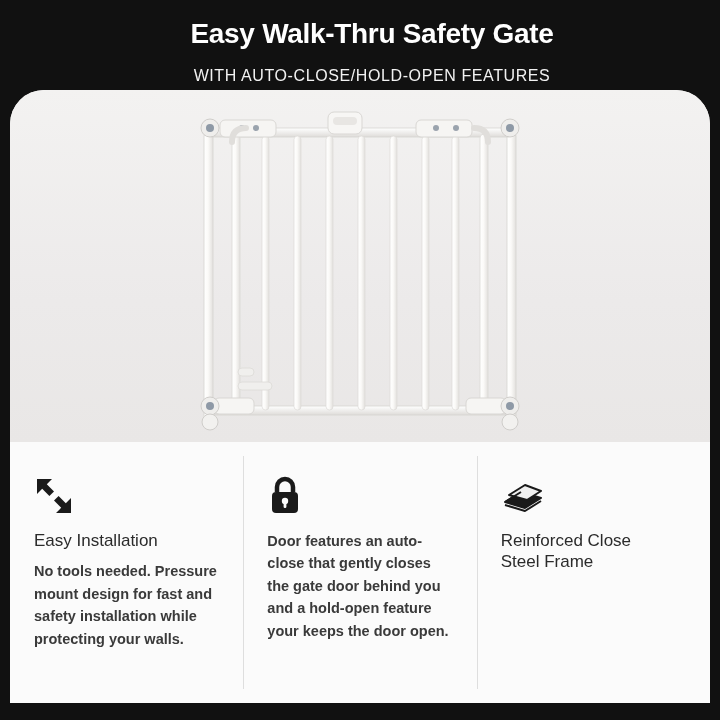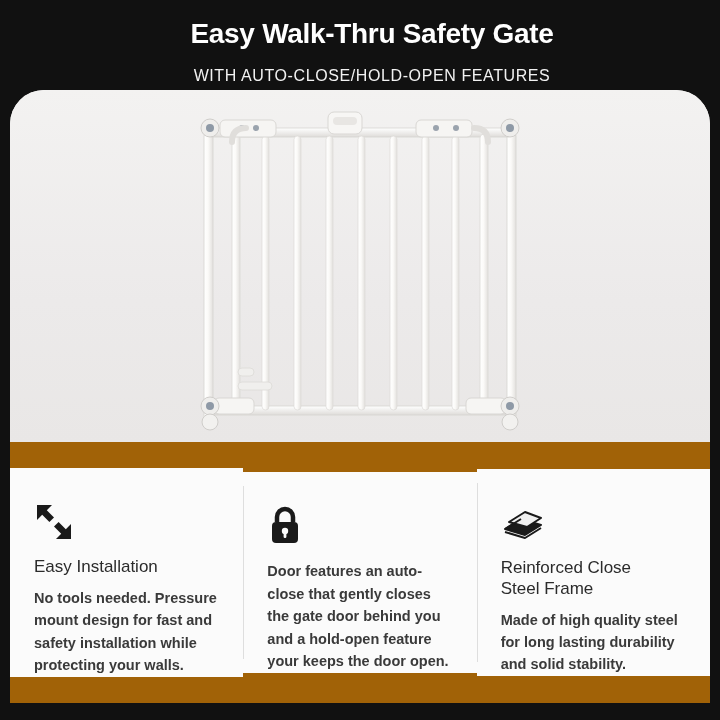--- a/index.html
+++ b/index.html
@@ -69,22 +69,21 @@
   .gate svg { display: block; }
 
   
   .features {
     position: absolute;
     left: 10px;
     top: 442px;
     width: 700px;
     height: 261px;
     display: flex;
-    background: #a16207;
-    align-items: center;
+    background: #4c1d95;
   }
   .card {
     position: relative;
     flex: 1 1 0;
     padding: 28px 24px 0 24px;
     background: #fbfbfb;
   }
   .card + .card::before {
     content: "";
     position: absolute;
@@ -231,17 +230,16 @@
             <path d="M8 17 L24 7 L40 13 L26 22 Z" fill="#f0f0f0"></path>
             <path d="M4 24 L20 14" fill="none"></path>
           </g>
           <path d="M4 27 L24 33 L40 23" fill="none" stroke="#1a1a1a" stroke-width="2" stroke-linejoin="round"></path>
         </svg>
       </div>
       <div class="card-title">
         <span>Reinforced Close</span><br>
         <span>Steel Frame</span>
       </div>
-      <div class="card-body">Made of high quality steel for long lasting durability and solid stability.</div>
     </div>
 
   </div>
 </div>
 
 </body></html>

